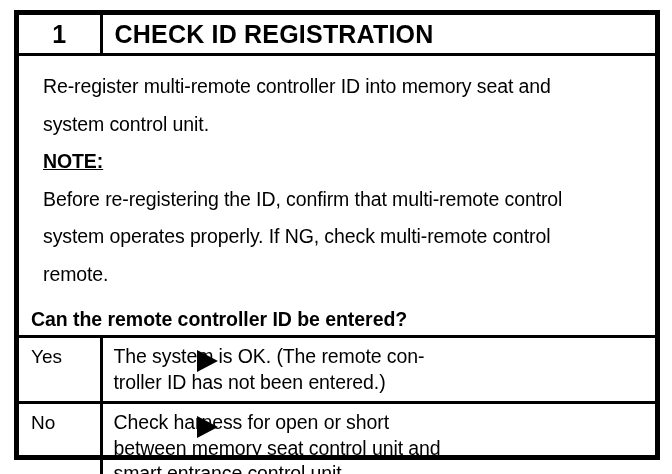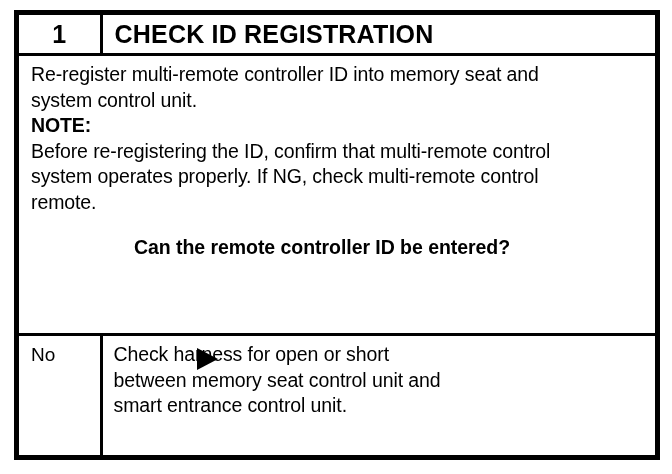--- a/index.html
+++ b/index.html
@@ -74,28 +74,29 @@
     border-bottom: 3px solid #000;
   }
 
   .body-text {
     font-size: 19.5px;
     line-height: 25.5px;
     letter-spacing: -0.1px;
   }
   .body-text .note-label {
     font-weight: bold;
+    text-decoration: underline;
   }
   .body-text p {
-    margin: 0;
+    margin: 12px;
   }
 
   .question {
     margin-top: 21px;
-    text-align: center;
+    text-align: left;
     font-size: 19.5px;
     font-weight: bold;
     letter-spacing: -0.05px;
     padding-right: 28px;
   }
 
   
   .cell-answer-label {
     width: 232px;
     vertical-align: top;
@@ -162,20 +163,30 @@
             <p>system control unit.</p>
             <p class="note-label">NOTE:</p>
             <p>Before re-registering the ID, confirm that multi-remote control</p>
             <p>system operates properly. If NG, check multi-remote control</p>
             <p>remote.</p>
           </div>
           <div class="question">Can the remote controller ID be entered?</div>
         </td>
       </tr>
 
+      <tr class="row-yes">
+        <td class="cell-answer-label">
+          <span class="answer-word">Yes</span>
+          <span class="arrow-marker"></span>
+        </td>
+        <td class="cell-answer-result" colspan="2">
+          <p>The system is OK. (The remote con-</p>
+          <p>troller ID has not been entered.)</p>
+        </td>
+      </tr>
 
       <tr class="row-no">
         <td class="cell-answer-label">
           <span class="answer-word">No</span>
           <span class="arrow-marker"></span>
         </td>
         <td class="cell-answer-result" colspan="2">
           <p>Check harness for open or short</p>
           <p>between memory seat control unit and</p>
           <p>smart entrance control unit.</p>

